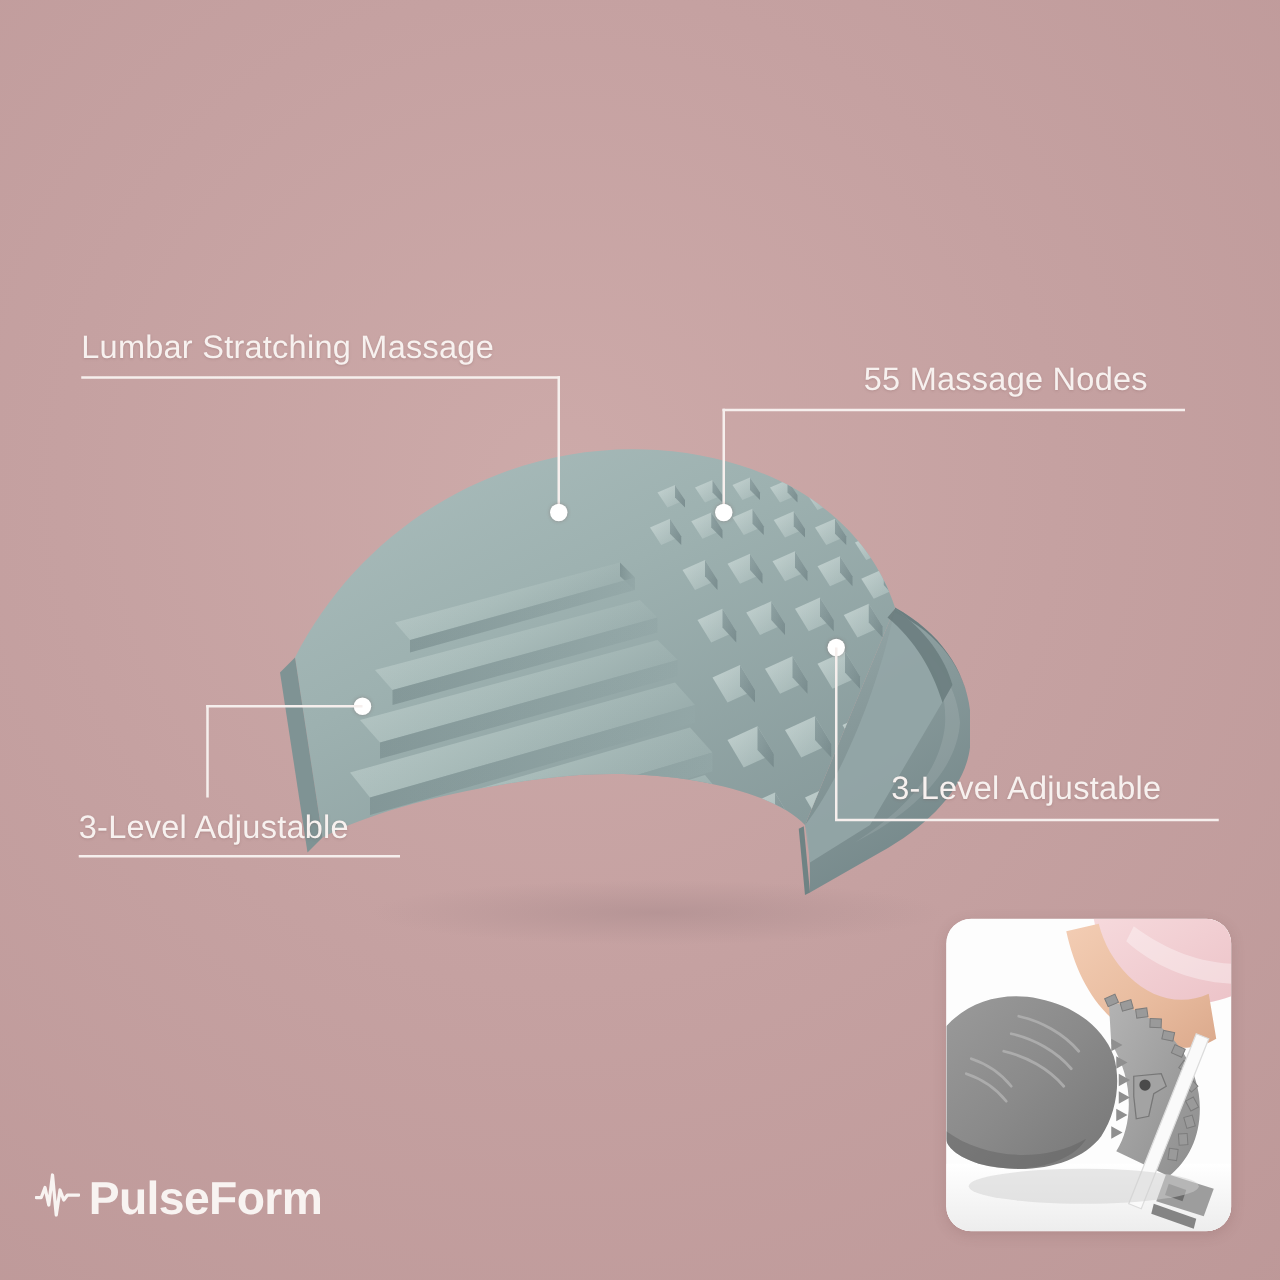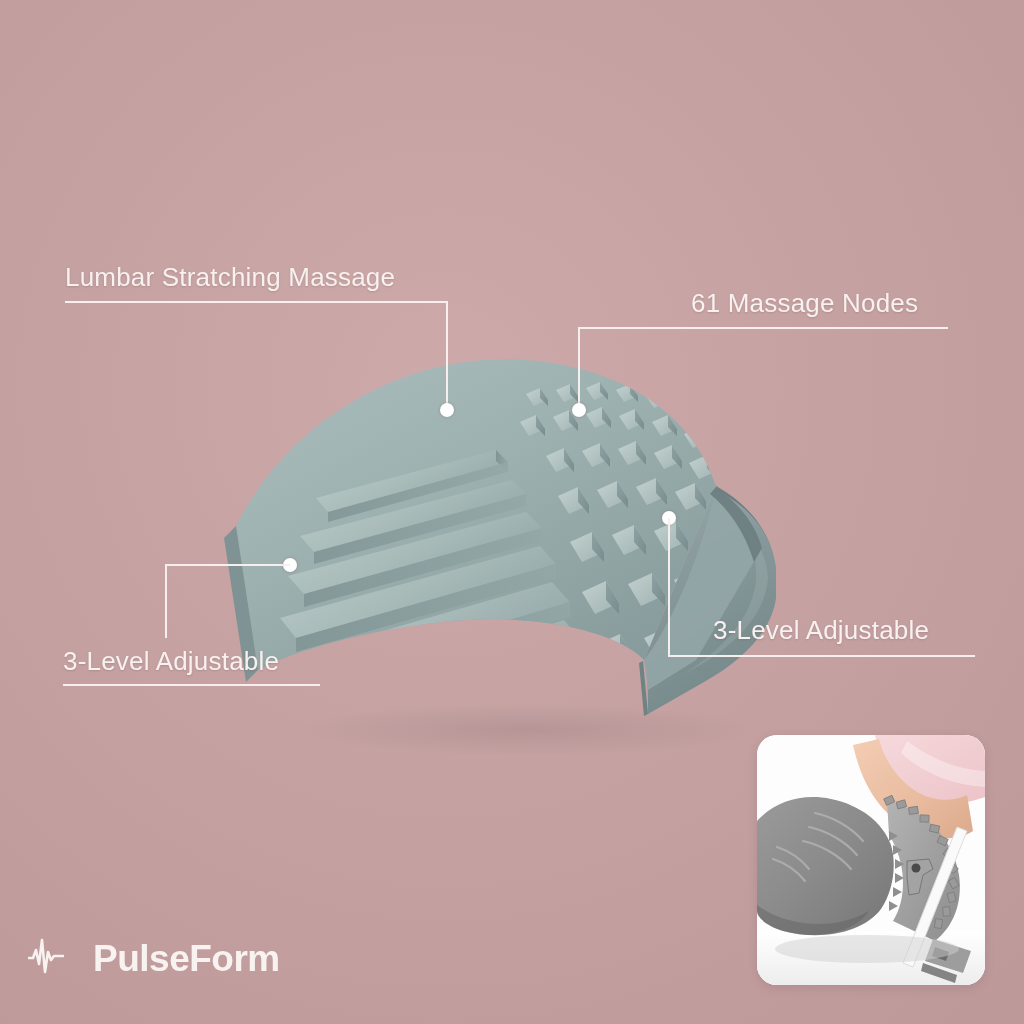--- a/index.html
+++ b/index.html
@@ -75,21 +75,20 @@
     display: flex;
     align-items: center;
     gap: 7px;
   }
   #brand .wordmark {
     color: #f8f3f1;
     font-size: 37px;
     font-weight: bold;
     letter-spacing: -0.5px;
     line-height: 1;
-    margin-left: 22px;
   }
 </style>
 </head>
 <body>
 
 <div id="stage">
 
   <div id="product">
     <svg width="620" height="430" viewBox="0 0 620 430" xmlns="http://www.w3.org/2000/svg">
       <defs>
@@ -299,21 +298,21 @@
   </div>
 
   <div>
     <div class="callout-text" style="left:65px; top:262px;">Lumbar Stratching Massage</div>
     <div class="rule h" style="left:65px; top:301px; width:383px;"></div>
     <div class="rule v" style="left:446px; top:301px; height:110px;"></div>
     <div class="dot" style="left:440px; top:403px;"></div>
   </div>
 
   <div>
-    <div class="callout-text" style="left:691px; top:288px;">61 Massage Nodes</div>
+    <div class="callout-text" style="left:691px; top:288px;">55 Massage Nodes</div>
     <div class="rule h" style="left:578px; top:327px; width:370px;"></div>
     <div class="rule v" style="left:578px; top:327px; height:84px;"></div>
     <div class="dot" style="left:572px; top:403px;"></div>
   </div>
 
   <div>
     <div class="dot" style="left:283px; top:558px;"></div>
     <div class="rule h" style="left:165px; top:564px; width:125px;"></div>
     <div class="rule v" style="left:165px; top:564px; height:74px;"></div>
     <div class="callout-text" style="left:63px; top:646px;">3-Level Adjustable</div>

